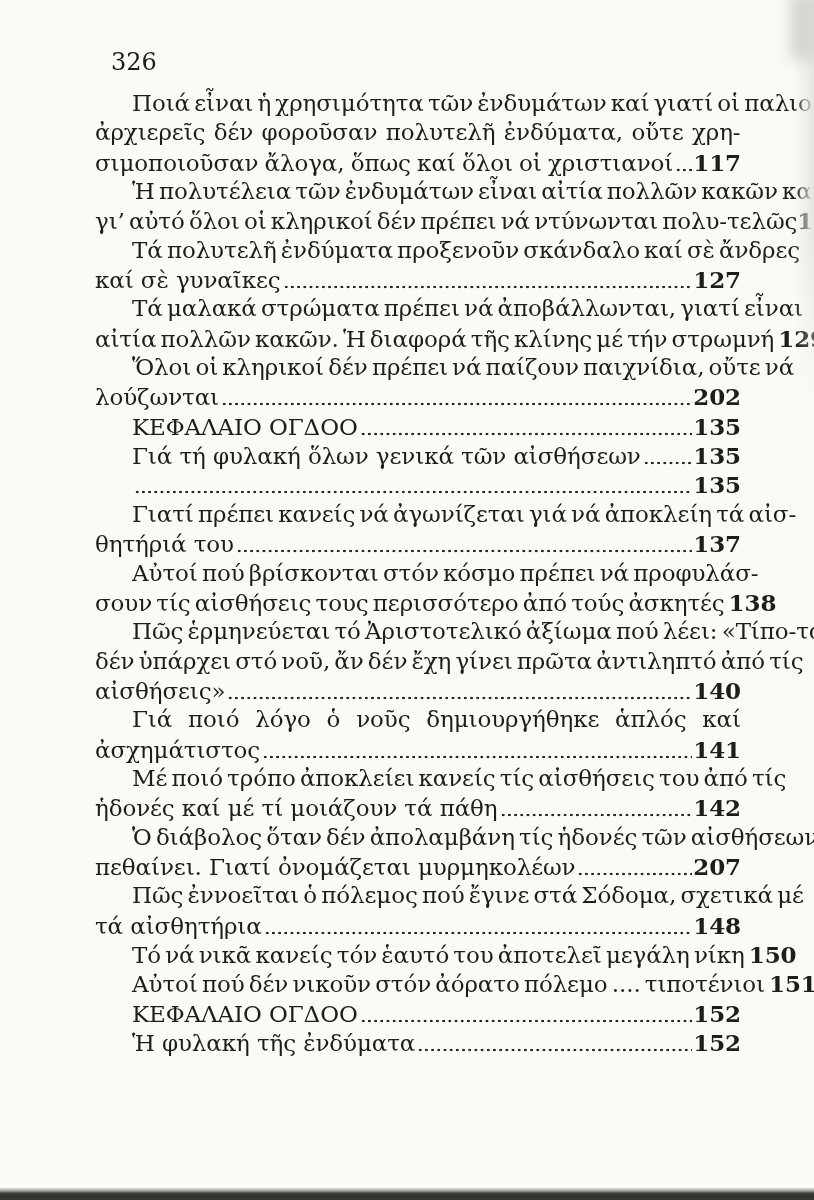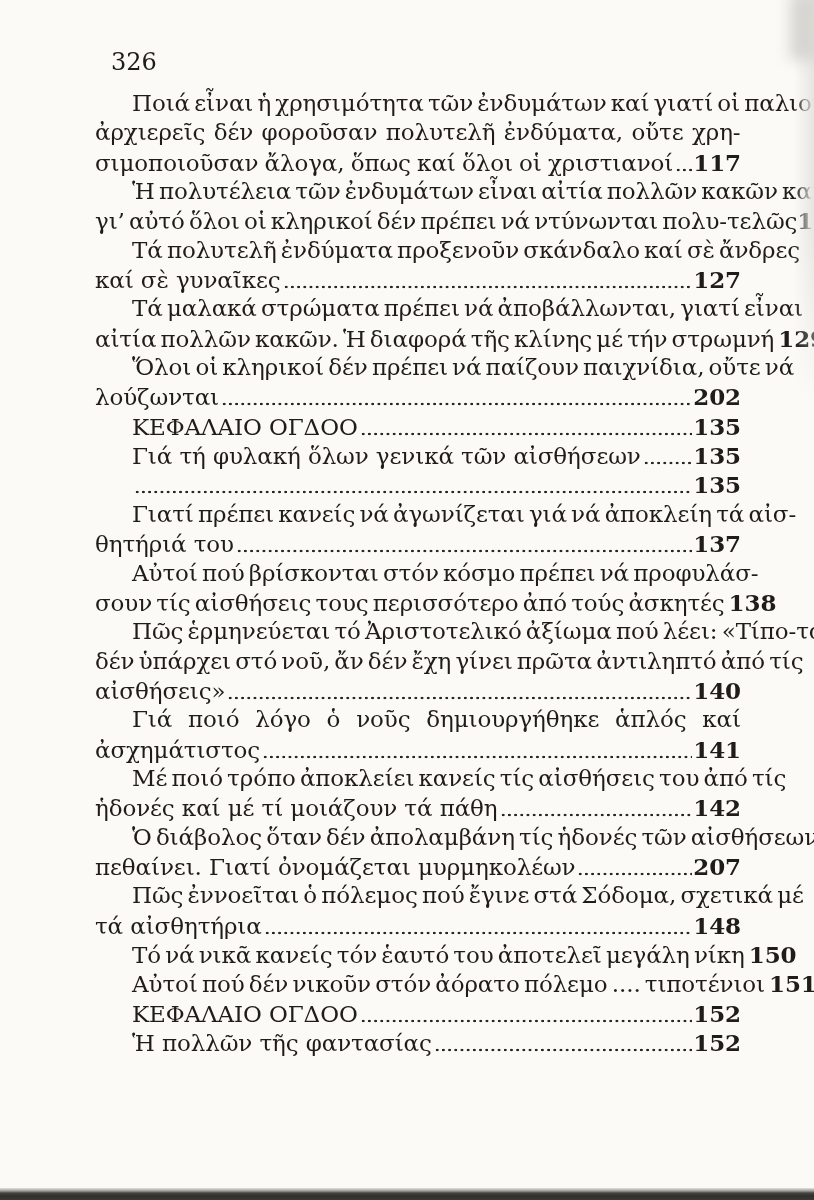--- a/index.html
+++ b/index.html
@@ -196,21 +196,21 @@
       </div>
       <div class="entry">
         <div class="line last first">
           <span class="txt">ΚΕΦΑΛΑΙΟ ΟΓΔΟΟ</span>
           <span class="leader"></span>
           <span class="num">152</span>
         </div>
       </div>
       <div class="entry">
         <div class="line last first">
-          <span class="txt">Ἡ πολλῶν τῆς φαντασίας</span>
+          <span class="txt">Ἡ φυλακή τῆς ἐνδύματα</span>
           <span class="leader"></span>
           <span class="num">152</span>
         </div>
       </div>
     </main>
   <div class="right-strip"></div>
   <div class="corner-shade"></div>
   <div class="bottom-band"></div>
 </div>
 

